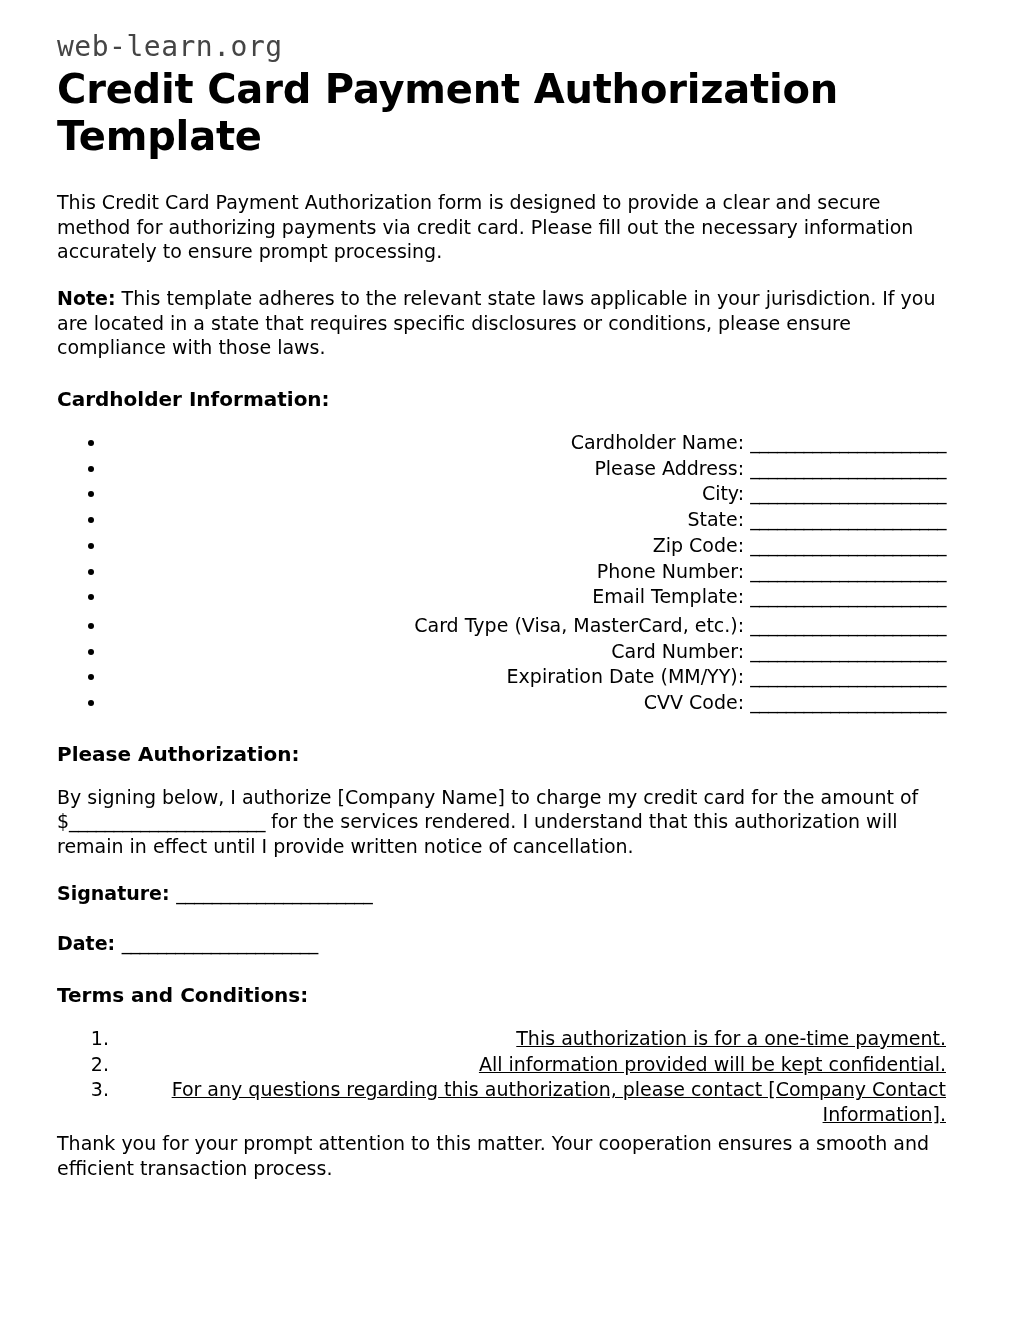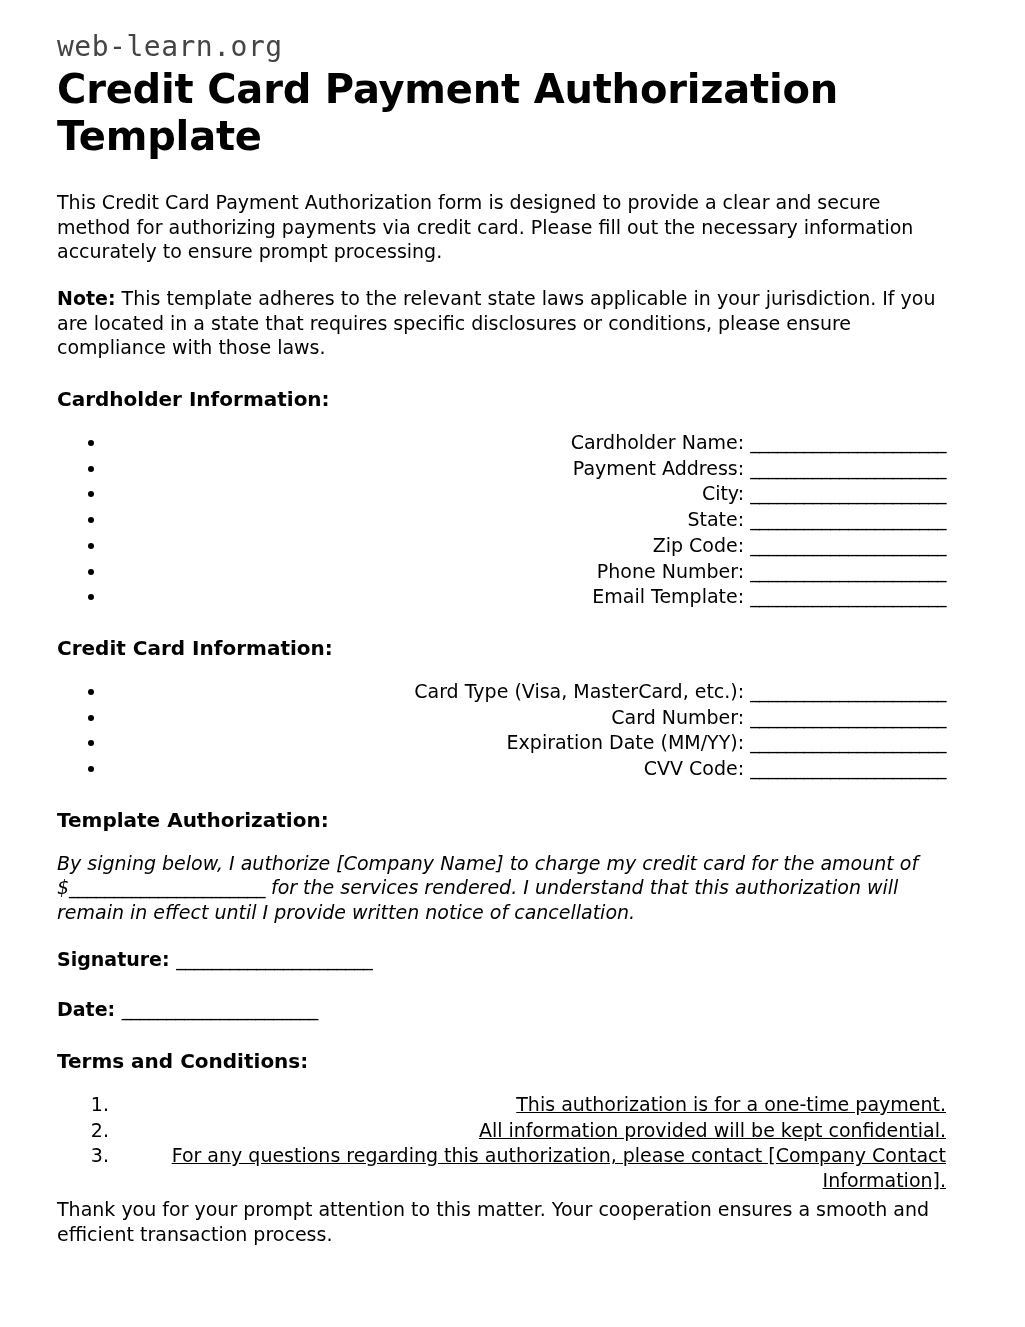--- a/index.html
+++ b/index.html
@@ -83,21 +83,20 @@
     font-size: 19px;
     line-height: 1.3;
     margin: 0 0 26px 0;
   }
   p.sig-line .sig-label {
     font-weight: bold;
     margin-top: 38px;
   }
   .auth-para {
     margin-bottom: 26px;
-    font-style: italic;
   }
   .terms-intro {
     margin-top: 22px;
   }
   b { font-weight: bold; }
 </style>
 </head>
 <body>
 
 <div class="page">
@@ -109,38 +108,37 @@
   <p class="body-text">This Credit Card Payment Authorization form is designed to provide a clear and secure method for authorizing payments via credit card. Please fill out the necessary information accurately to ensure prompt processing.</p>
 
   <p class="body-text">
     <b>Note:</b><span> This template adheres to the relevant state laws applicable in your jurisdiction. If you are located in a state that requires specific disclosures or conditions, please ensure compliance with those laws.</span>
   </p>
 
   <h2 class="section-heading">Cardholder Information:</h2>
 
   <ul class="form-list">
     <li><span>Cardholder Name: </span><span class="fill-line">______________________</span></li>
-    <li><span>Payment Address: </span><span class="fill-line">______________________</span></li>
+    <li><span>Please Address: </span><span class="fill-line">______________________</span></li>
     <li><span>City: </span><span class="fill-line">______________________</span></li>
     <li><span>State: </span><span class="fill-line">______________________</span></li>
     <li><span>Zip Code: </span><span class="fill-line">______________________</span></li>
     <li><span>Phone Number: </span><span class="fill-line">______________________</span></li>
     <li><span>Email Template: </span><span class="fill-line">______________________</span></li>
   </ul>
 
-  <h2 class="section-heading">Credit Card Information:</h2>
 
   <ul class="form-list">
     <li><span>Card Type (Visa, MasterCard, etc.): </span><span class="fill-line">______________________</span></li>
     <li><span>Card Number: </span><span class="fill-line">______________________</span></li>
     <li><span>Expiration Date (MM/YY): </span><span class="fill-line">______________________</span></li>
     <li><span>CVV Code: </span><span class="fill-line">______________________</span></li>
   </ul>
 
-  <h2 class="section-heading">Template Authorization:</h2>
+  <h2 class="section-heading">Please Authorization:</h2>
 
   <p class="body-text auth-para"><span>By signing below, I authorize [Company Name] to charge my credit card for the amount of $</span><span class="fill-line">______________________</span><span> for the services rendered. I understand that this authorization will remain in effect until I provide written notice of cancellation.</span></p>
 
   <p class="sig-line"><span class="sig-label">Signature: </span><span class="fill-line">______________________</span></p>
 
   <p class="sig-line"><span class="sig-label">Date: </span><span class="fill-line">______________________</span></p>
 
   <h2 class="section-heading">Terms and Conditions:</h2>
 
   <ol class="form-list">

